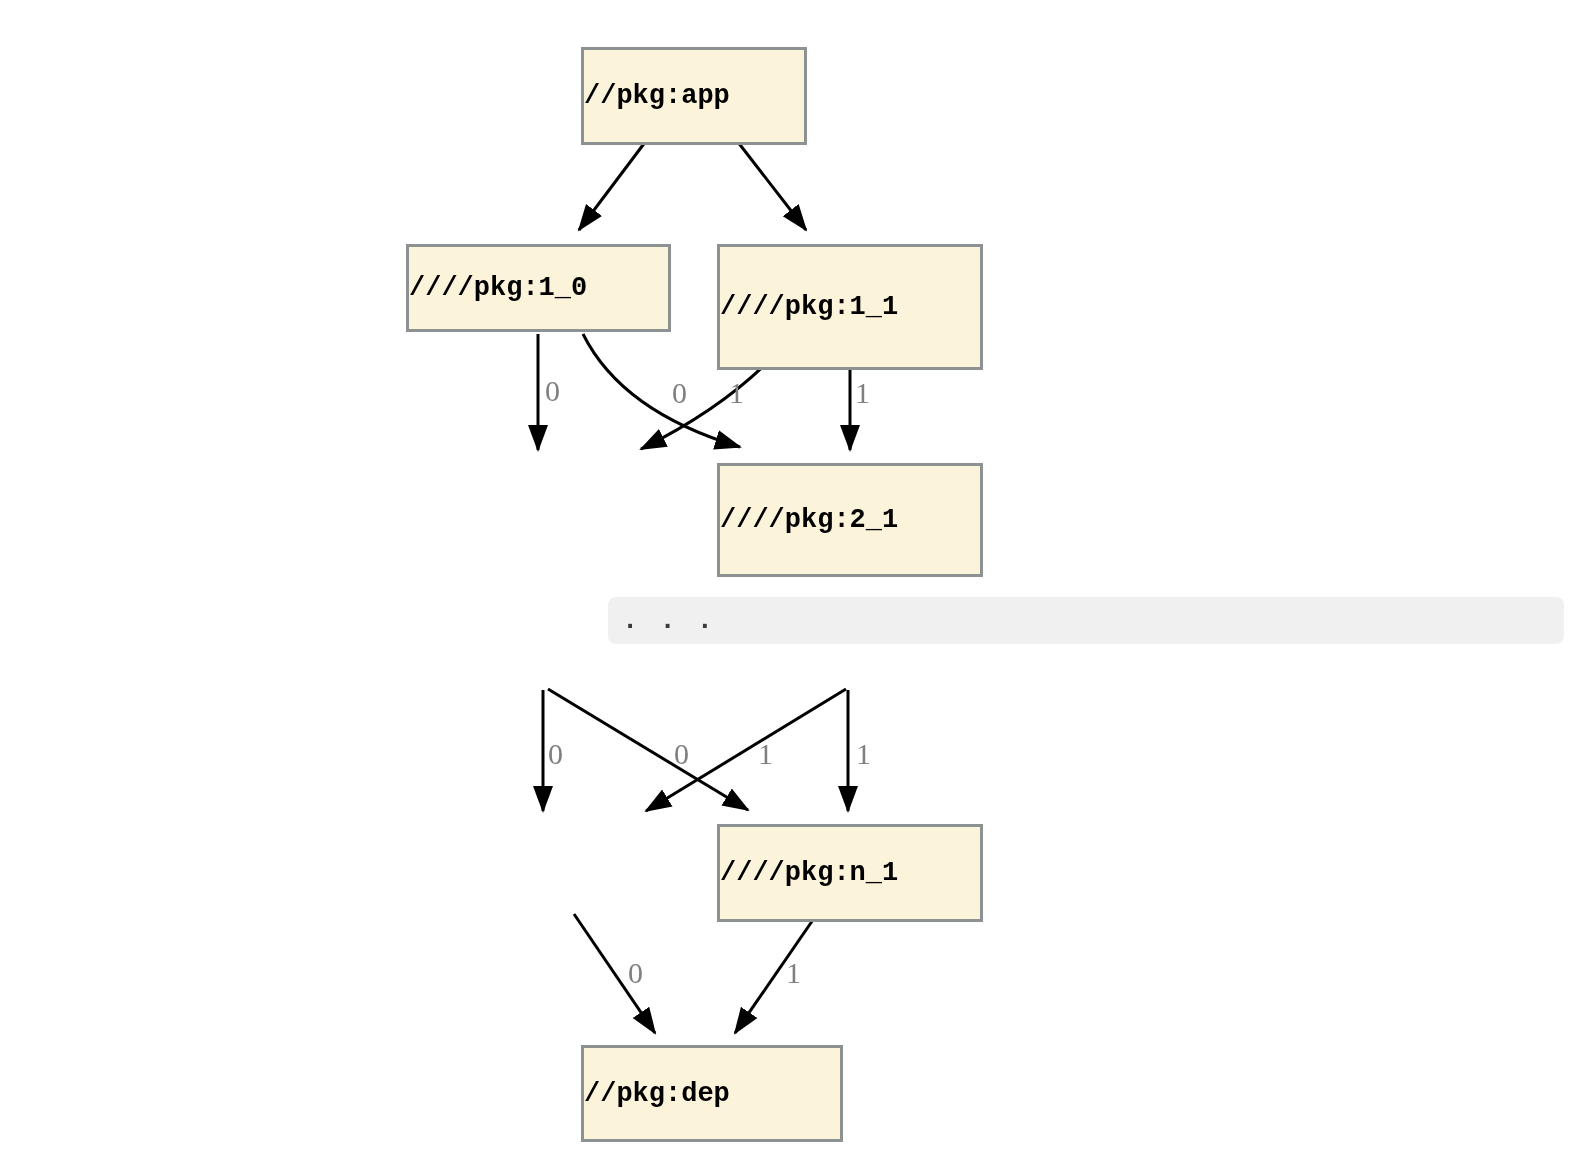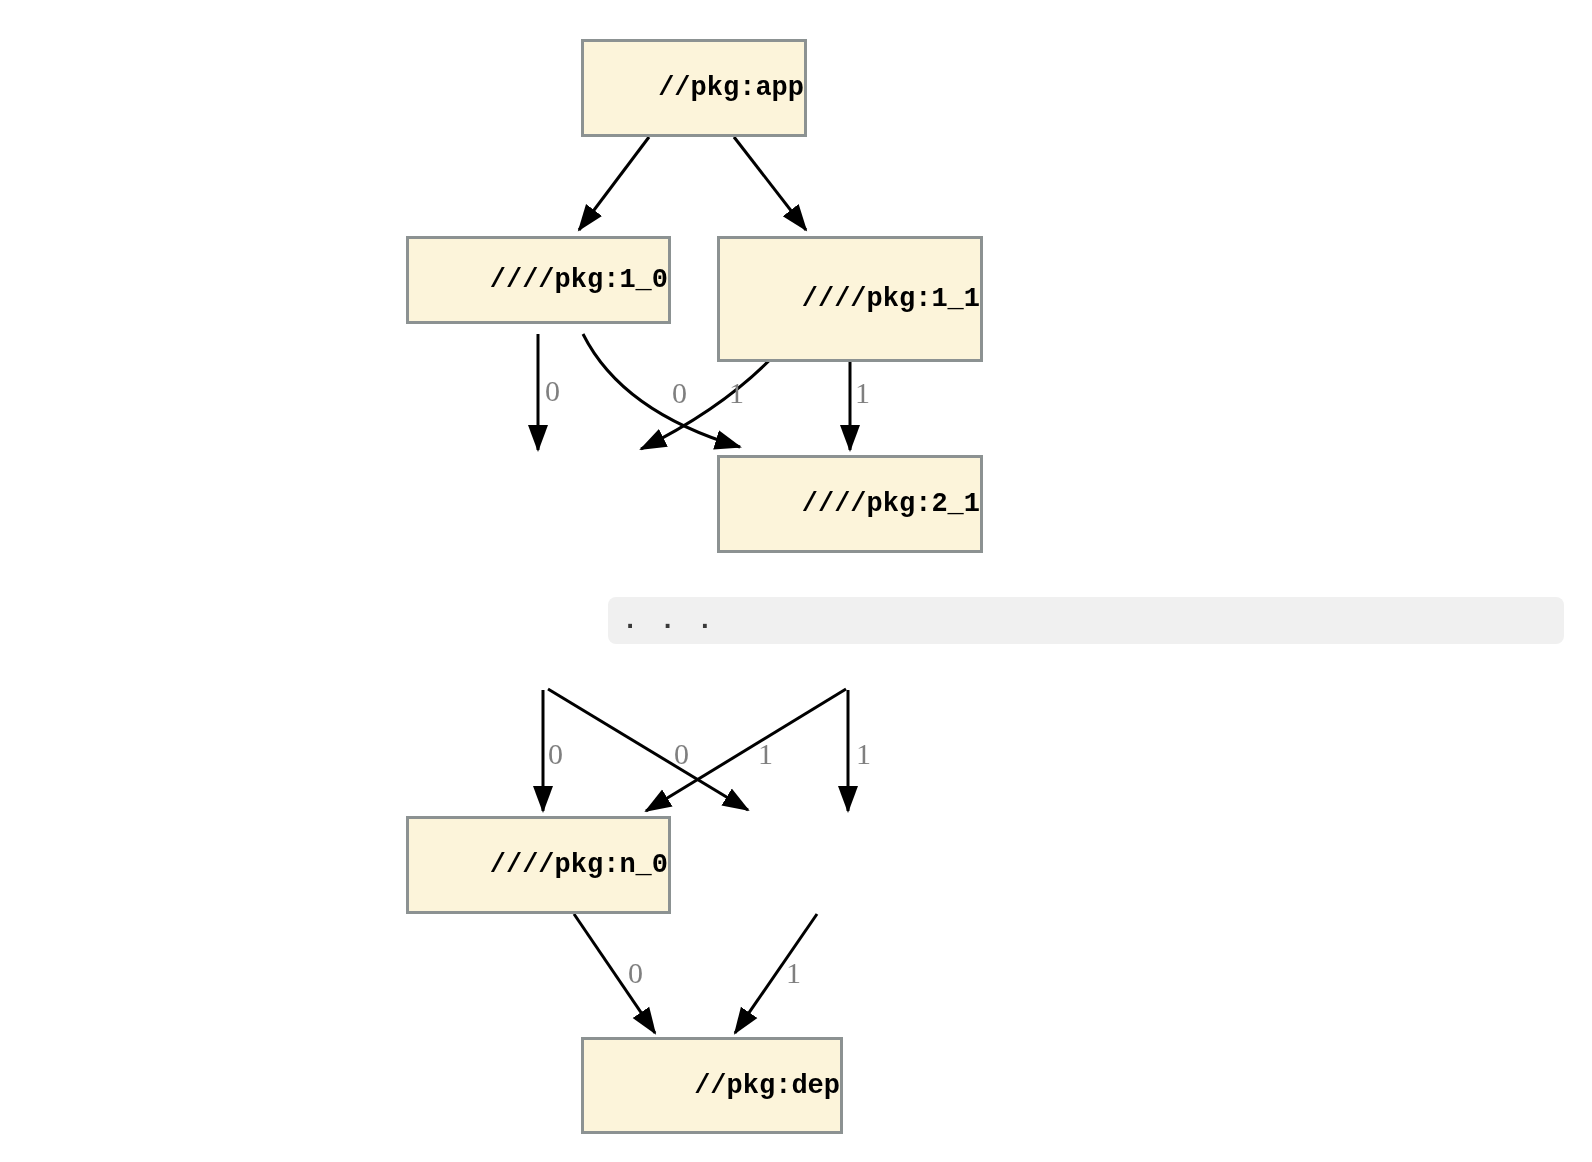--- a/index.html
+++ b/index.html
@@ -9,23 +9,24 @@
   html,body{margin:0;padding:0;}
   body{background:var(--background,#fff);}
   #canvas{position:relative;width:1592px;height:1162px;background:var(--background,#fff);overflow:hidden;}
   #edge-layer{position:absolute;left:0;top:0;width:1592px;height:1162px;}
   .edge{stroke:var(--edge,#000);stroke-width:3;fill:none;}
   .edge-label{font-family:"Liberation Serif", serif;font-size:30px;fill:var(--edge_label,#7f7f7f);}
   .node{
     position:absolute;box-sizing:border-box;
     background:var(--node_fill,#FCF4DA);
     border:3px solid var(--node_border,#8C9292);
-    display:flex;align-items:center;justify-content:flex-end;
+    display:flex;align-items:center;justify-content:flex-start;
     font-family:"Liberation Mono", monospace;font-weight:bold;font-size:27px;color:#000;
     white-space:nowrap;
+    margin-top:8px;
   }
   .band{
     position:absolute;left:608px;top:597px;width:956px;height:47px;
     background:var(--band_bg,#F0F0F0);border-radius:8px;
     display:flex;align-items:center;
     padding-left:14px;box-sizing:border-box;
     font-family:"Liberation Mono", monospace;font-weight:bold;font-size:27px;
     color:var(--band_text,#3A3A3A);word-spacing:5px;
   }
 </style>
@@ -77,30 +78,30 @@
 
   <div class="node" style="left:406px;top:236px;width:265px;height:88px">
     <span>////pkg:1_0</span>
   </div>
 
   <div class="node" style="left:717px;top:236px;width:266px;height:126px">
     <span>////pkg:1_1</span>
   </div>
 
 
-  <div class="node" style="left:717px;top:455px;width:266px;height:98px">
+  <div class="node" style="left:717px;top:455px;width:266px;height:114px">
     <span>////pkg:2_1</span>
   </div>
 
   <div class="band">
     <span>. . .</span>
   </div>
 
-  <div class="node" style="left:406px;top:816px;width:265px;height:98px">
-    <span>////pkg:n_0</span>
+
+  <div class="node" style="left:717px;top:816px;width:266px;height:98px">
+    <span>////pkg:n_1</span>
   </div>
-
 
   <div class="node" style="left:581px;top:1037px;width:262px;height:97px">
     <span>//pkg:dep</span>
   </div>
 
 </div>
 
 </body></html>

